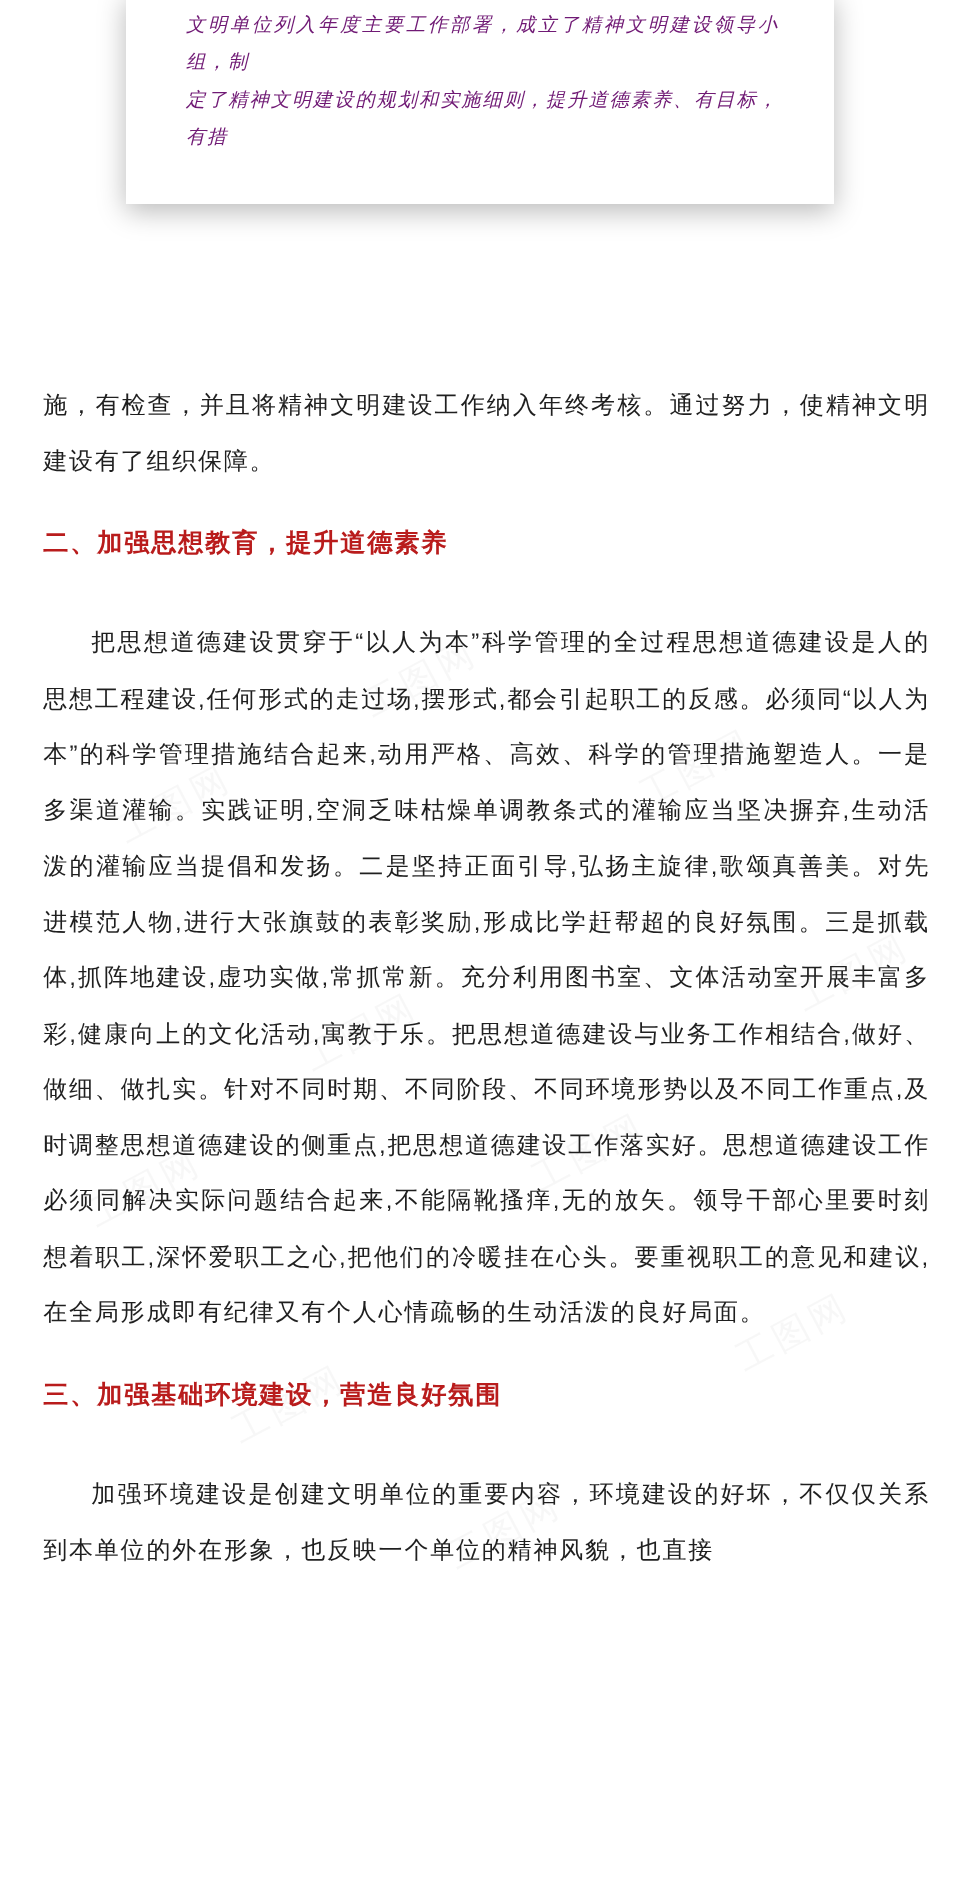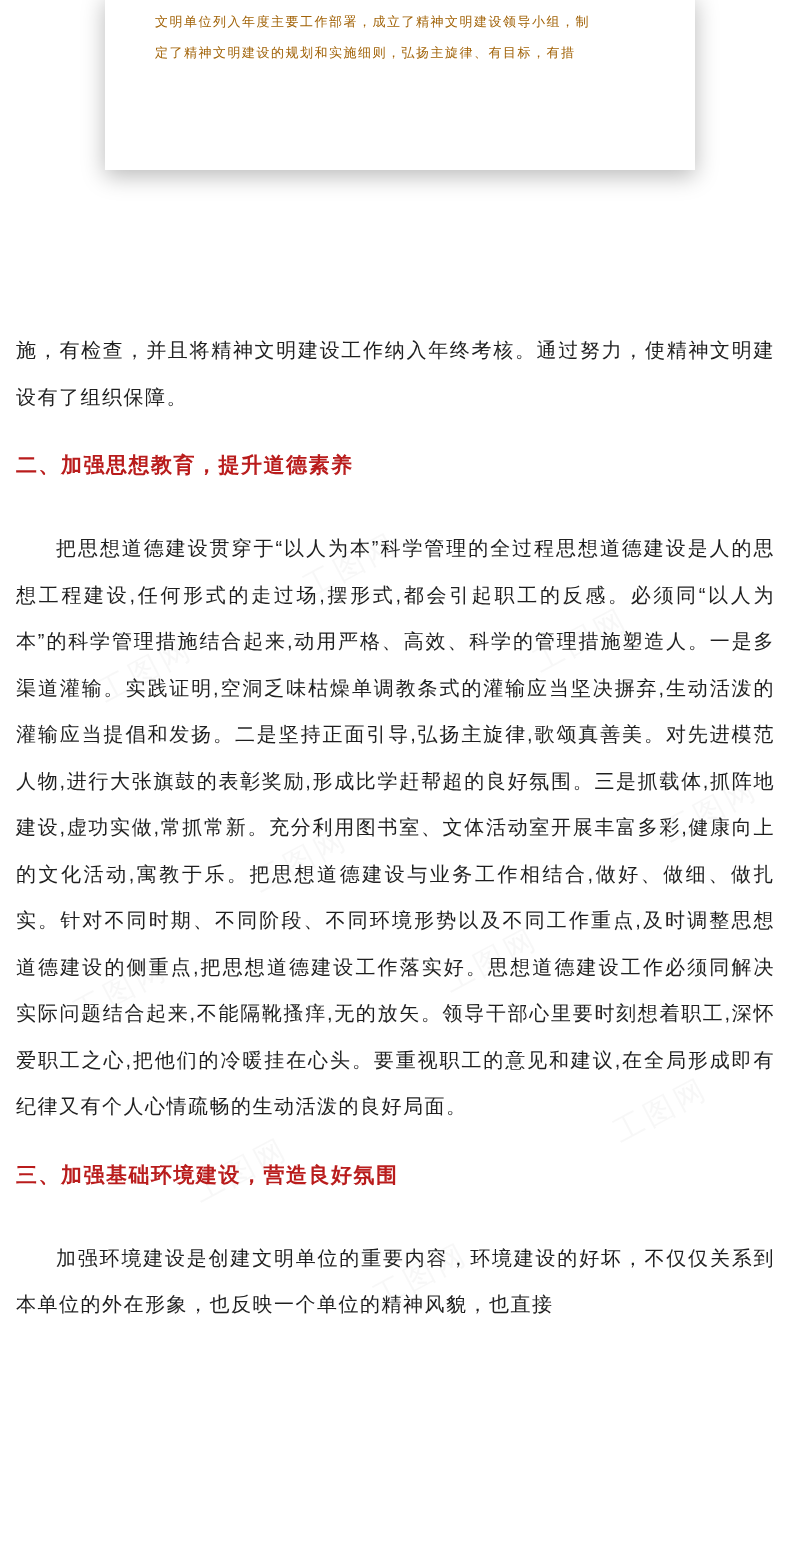--- a/index.html
+++ b/index.html
@@ -49,33 +49,33 @@
     left: 105px;
     top: -6px;
     width: 590px;
     height: 176px;
     background: #ffffff;
     box-shadow: 0 6px 22px rgba(0,0,0,0.28);
     z-index: 1;
     padding: 12px 46px 0 50px;
   }
   .preview-card p {
-    font-size: 13px;
+    font-size: 16px;
     line-height: 31px;
-    color: #a16207;
+    color: #701a75;
     letter-spacing: 1.5px;
     text-align: justify;
+    font-style: italic;
   }
 
   
   .doc-body {
     position: relative;
     z-index: 1;
-    padding: 315px 25px 0 16px;
-    margin-top: 12px;
+    padding: 315px 25px 0 36px;
   }
   .para {
     font-size: 20px;
     line-height: 46.5px;
     color: #1f1f1f;
     letter-spacing: 1.5px;
     text-align: justify;
   }
   .para.indent { text-indent: 2em; }
   .doc-body h2 {
@@ -115,21 +115,21 @@
     <span class="wm wm5">工图网</span>
     <span class="wm wm6">工图网</span>
     <span class="wm wm7">工图网</span>
     <span class="wm wm8">工图网</span>
     <span class="wm wm9">工图网</span>
     <span class="wm wm10">工图网</span>
   </div>
 
   <div class="preview-card">
     <p>文明单位列入年度主要工作部署，成立了精神文明建设领导小组，制</p>
-    <p>定了精神文明建设的规划和实施细则，弘扬主旋律、有目标，有措</p>
+    <p>定了精神文明建设的规划和实施细则，提升道德素养、有目标，有措</p>
   </div>
 
   <div class="doc-body">
     <p class="para">施，有检查，并且将精神文明建设工作纳入年终考核。通过努力，使精神文明建设有了组织保障。</p>
 
     <h2>二、加强思想教育，提升道德素养</h2>
 
     <p class="para indent">把思想道德建设贯穿于“以人为本”科学管理的全过程思想道德建设是人的思想工程建设,任何形式的走过场,摆形式,都会引起职工的反感。必须同“以人为本”的科学管理措施结合起来,动用严格、高效、科学的管理措施塑造人。一是多渠道灌输。实践证明,空洞乏味枯燥单调教条式的灌输应当坚决摒弃,生动活泼的灌输应当提倡和发扬。二是坚持正面引导,弘扬主旋律,歌颂真善美。对先进模范人物,进行大张旗鼓的表彰奖励,形成比学赶帮超的良好氛围。三是抓载体,抓阵地建设,虚功实做,常抓常新。充分利用图书室、文体活动室开展丰富多彩,健康向上的文化活动,寓教于乐。把思想道德建设与业务工作相结合,做好、做细、做扎实。针对不同时期、不同阶段、不同环境形势以及不同工作重点,及时调整思想道德建设的侧重点,把思想道德建设工作落实好。思想道德建设工作必须同解决实际问题结合起来,不能隔靴搔痒,无的放矢。领导干部心里要时刻想着职工,深怀爱职工之心,把他们的冷暖挂在心头。要重视职工的意见和建议,在全局形成即有纪律又有个人心情疏畅的生动活泼的良好局面。</p>
 
     <h2>三、加强基础环境建设，营造良好氛围</h2>

